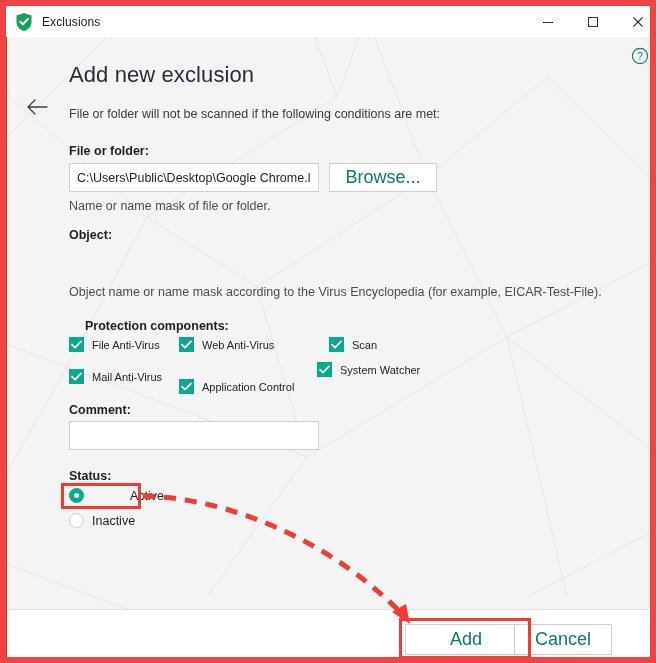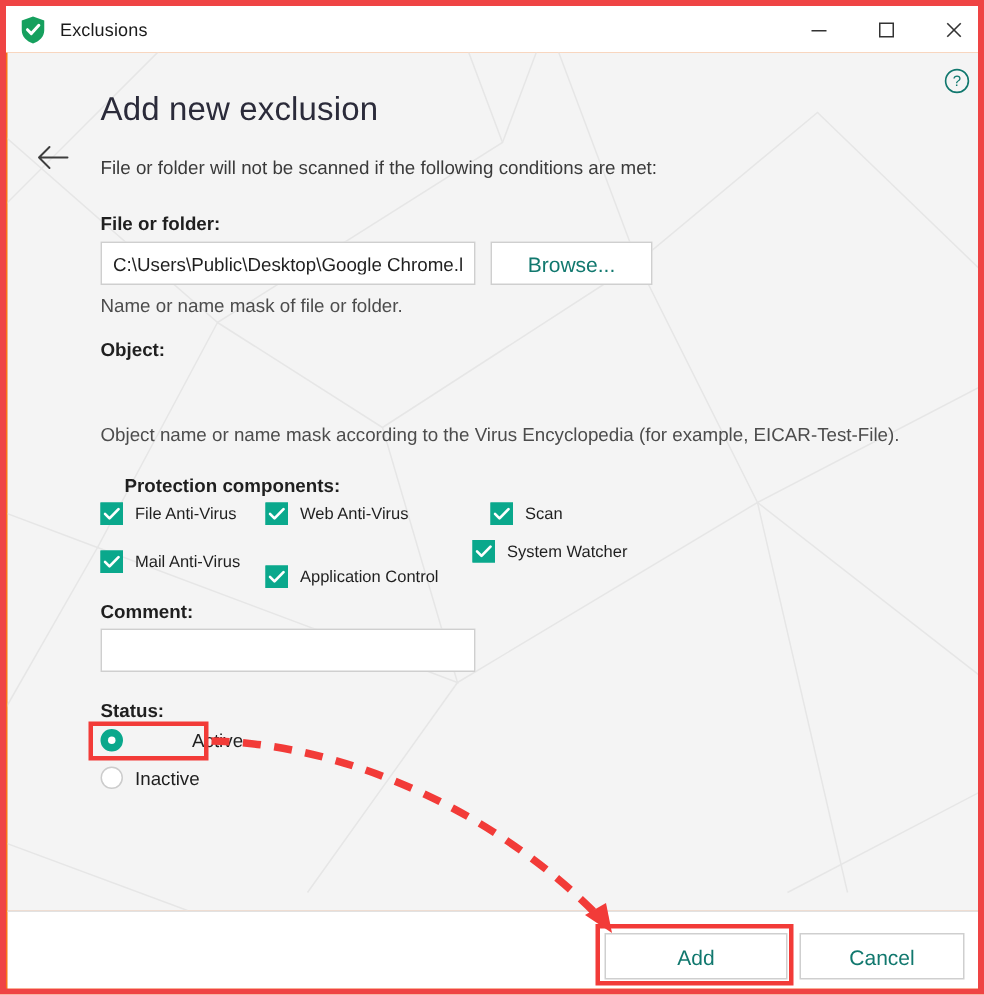--- a/index.html
+++ b/index.html
@@ -8,22 +8,22 @@
     background: #ffffff;
   }
   body {
     font-family: "Liberation Sans", sans-serif;
   }
   #window {
     position: relative;
     width: 656px;
     height: 663px;
     box-sizing: border-box;
-    border: 4px solid #ef4444;
-    background: #f97316;
+    border: 6px solid #ef4444;
+    background: #c2410c;
     overflow: hidden;
   }
 
   
   #titlebar {
     position: absolute;
     left: 0; top: 0;
     width: 654px;
     height: 31px;
     background: #ffffff;
@@ -129,21 +129,21 @@
     color: #1f1f1f;
     padding: 0 7px;
     outline: none;
   }
   .btn {
     position: absolute;
     box-sizing: border-box;
     background: #ffffff;
     border: 1px solid #cfcfcf;
     font-family: "Liberation Sans", sans-serif;
-    font-size: 14px;
+    font-size: 18px;
     color: #11786e;
     cursor: default;
   }
 
   
   .cbrow {
     position: absolute;
     display: flex;
     align-items: center;
   }
@@ -371,21 +371,21 @@
 
     <div class="radrow" style="left:62px; top:476px;">
       <span class="radio"></span>
       <span class="radlabel">Inactive</span>
     </div>
 
   </div>
 
   <div id="footer">
     <button class="btn" style="left:398px; top:14px; width:122px; height:31px;">Add</button>
-    <button class="btn" style="left:528px; top:14px; width:110px; height:31px;">Cancel</button>
+    <button class="btn" style="left:507px; top:14px; width:98px; height:31px;">Cancel</button>
   </div>
 
   <div class="anno-box" style="left:55px; top:477px; width:80px; height:26px;"></div>
   <div class="anno-box" style="left:393px; top:612px; width:132px; height:41px;"></div>
 
   <svg id="anno-arrow" viewBox="0 0 656 663">
     <path d="M137 490 C 230 492, 330 540, 396 608" fill="none" stroke="#f23b38" stroke-width="5" stroke-dasharray="12 9" stroke-linecap="butt"></path>
     <path d="M404 618 L386 606 L400 598 Z" fill="#f23b38"></path>
   </svg>
 

